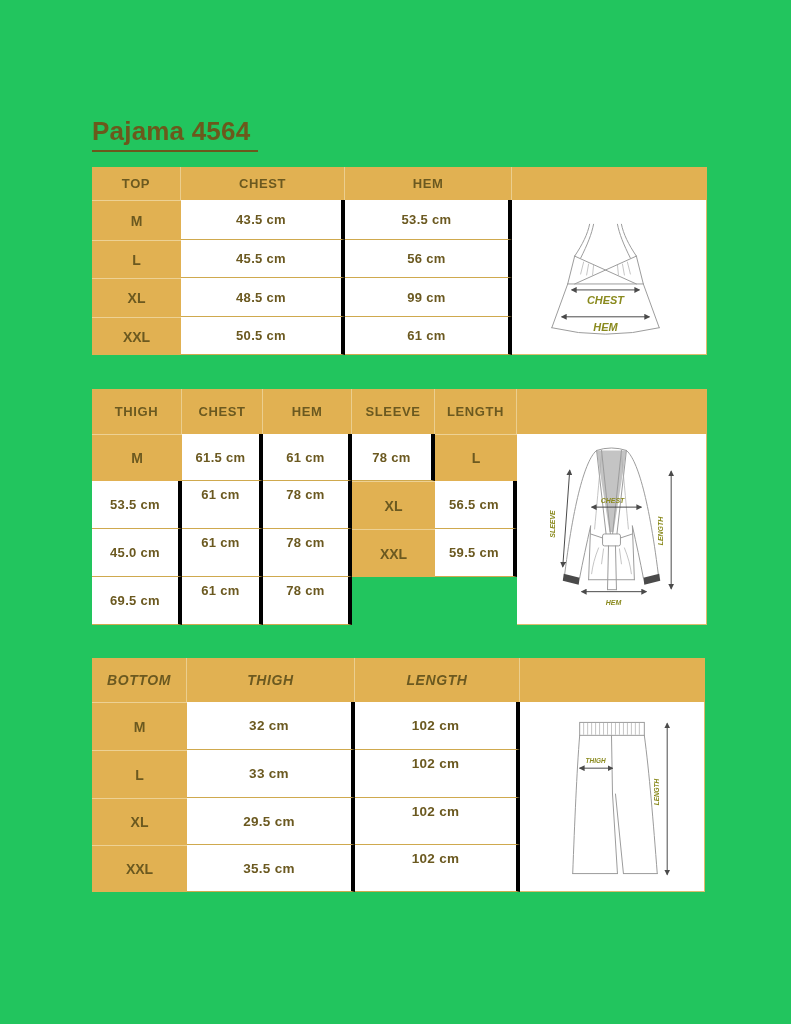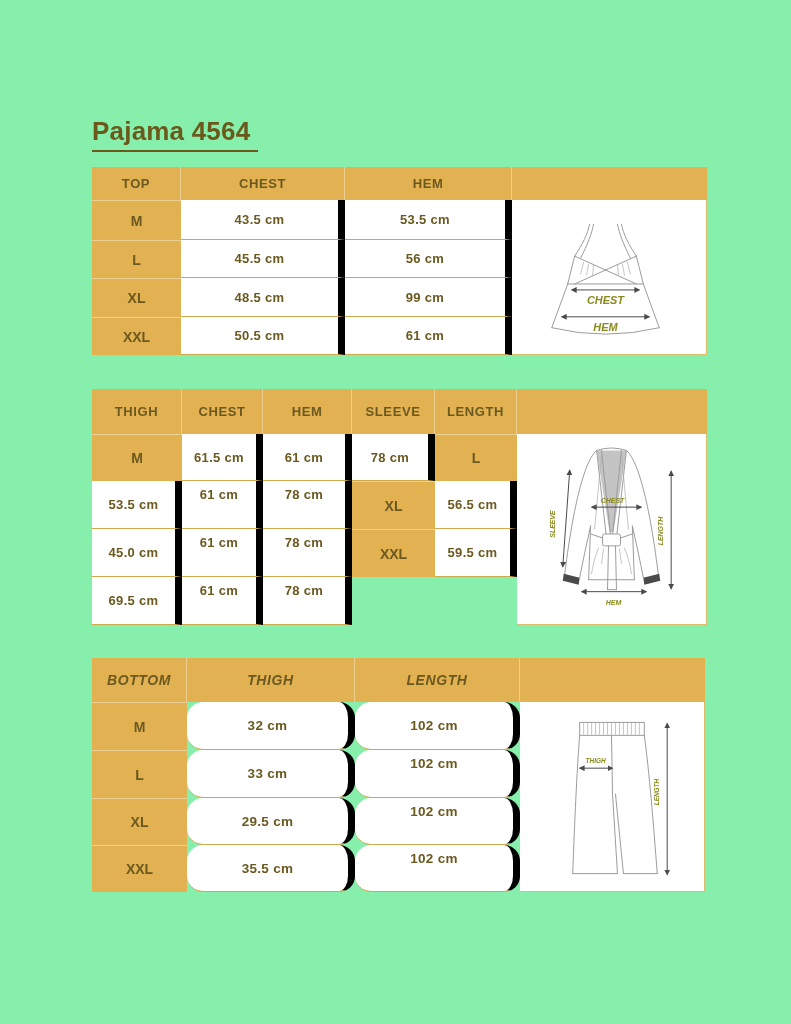--- a/index.html
+++ b/index.html
@@ -1,36 +1,36 @@
 <!DOCTYPE html>
 <html><head>
 <meta charset="utf-8">
 <style>
   html,body{margin:0;padding:0;background:#ffffff;}
-  .page{position:relative;width:791px;height:1024px;background:#86efac;overflow:hidden;
+  .page{position:relative;width:791px;height:1024px;background:#22c55e;overflow:hidden;
         font-family:"Liberation Sans", sans-serif;}
   .title{position:absolute;left:92px;top:116px;margin:0;font-size:26px;font-weight:800;
          color:#6B591C;letter-spacing:.2px;border-bottom:2px solid #6B591C;
          padding:0 8px 3px 0;display:inline-block;}
   .tbl{position:absolute;display:grid;grid-auto-flow:row;}
   .t1{left:92px;top:167px;grid-template-columns:89px 164px 167px 195px;
       grid-template-rows:33px 40px 38px 39px 38px;}
   .t2{left:92px;top:389px;grid-template-columns:90px 81px 89px 83px 82px 190px;
       grid-template-rows:45px 47px 48px 48px 48px;}
   .t3{left:92px;top:658px;grid-template-columns:95px 168px 165px 185px;
       grid-template-rows:44px 48px 48px 47px 47px;}
   .cell{display:flex;align-items:center;justify-content:center;box-sizing:border-box;
         color:#6B5920;font-weight:bold;}
   .h{background:#E1B152;font-size:13px;letter-spacing:.6px;border-right:1px solid #EBCE8E;}
   .h.hend{border-right:none;}
   .t3 .h{font-size:14px;font-style:italic;}
   .sz{background:#E1B152;font-size:14px;border-top:1px solid #EDD194;}
   .v{background:#ffffff;font-size:13px;letter-spacing:.3px;
-     border-right:7px solid #000000;border-bottom:1px solid #CFA94E;}
-  .t3 .v{font-size:13.5px;border-radius:16px;}
+     border-right:4px solid #000000;border-bottom:1px solid #CFA94E;}
+  .t3 .v{font-size:13.5px;}
   .vt{align-items:flex-start;padding-top:6px;}
   .ill{background:#ffffff;border-right:1px solid #DDBC6E;border-bottom:1px solid #DDBC6E;
        padding:0;align-items:flex-start;justify-content:flex-start;}
   .ill1{grid-column:4;grid-row:2/6;}
   .ill2{grid-column:6;grid-row:2/6;}
   .ill3{grid-column:4;grid-row:2/6;}
   svg{display:block;}
   .lab{font-family:"Liberation Sans", sans-serif;font-style:italic;font-weight:bold;
        fill:#8A8A1E;}
   .ol{fill:none;stroke:#9B9B9B;stroke-width:1;stroke-linecap:round;stroke-linejoin:round;}

